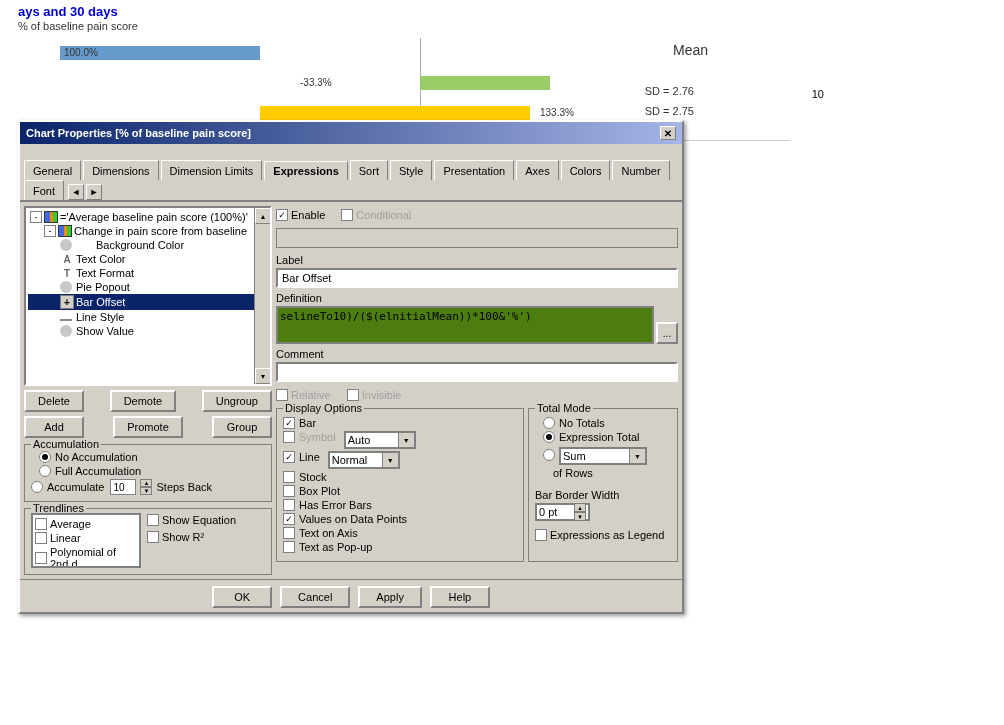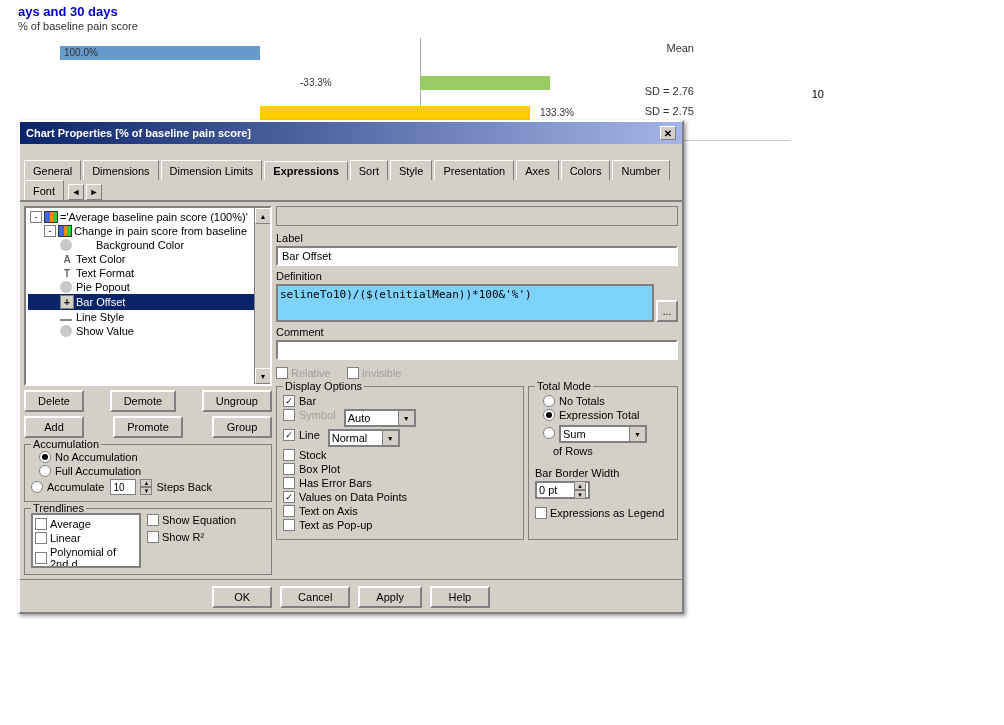--- a/index.html
+++ b/index.html
@@ -518,21 +518,21 @@
       <div style="position:absolute;left:230px;top:0;height:14px;width:130px;background:#99cc66;transform:scaleX(-1);transform-origin:right center;"></div>
       <span style="position:absolute;left:240px;top:1px;font-size:10px;color:#333;">-33.3%</span>
     </div>
 
     <div style="position:absolute;top:68px;left:0;display:flex;align-items:center;">
       <div style="position:absolute;left:200px;top:0;height:14px;width:270px;background:#ffcc00;"></div>
       <span style="position:absolute;left:480px;top:1px;font-size:10px;color:#333;">133.3%</span>
     </div>
   </div>
 
-  <span style="position:absolute;top:42px;right:310px;font-size:11px;color:#333;">Mean</span>
+  <span style="position:absolute;top:42px;right:296px;font-size:14px;color:#333;">Mean</span>
   <span style="position:absolute;top:85px;right:310px;font-size:11px;color:#333;">SD = 2.76</span>
   <span style="position:absolute;top:105px;right:310px;font-size:11px;color:#333;">SD = 2.75</span>
 
   <span style="position:absolute;top:88px;right:180px;font-size:11px;">10</span>
 </div>
 
 <div class="dialog">
 
   <div class="dialog-titlebar">
     <span class="dialog-title">Chart Properties [% of baseline pain score]</span>
@@ -699,32 +699,42 @@
               <div class="checkbox"></div>
               <span>Show R²</span>
             </div>
           </div>
         </div>
       </div>
     </div>
 
     <div class="right-panel">
 
+      <div class="enable-row">
+        <div class="checkbox-item">
+          <div class="checkbox checked"></div>
+          <span>Enable</span>
+        </div>
+        <div class="checkbox-item disabled">
+          <div class="checkbox"></div>
+          <span style="color:#a0a0a0;">Conditional</span>
+        </div>
+      </div>
 
       <div style="height:20px;background:#d4d0c8;border:1px solid #808080;margin-bottom:2px;"></div>
 
       <div class="label-field">
         <span class="field-label">Label</span>
         <input type="text" class="text-input" value="Bar Offset" style="">
       </div>
 
       <div class="label-field">
         <span class="field-label">Definition</span>
         <div class="def-row">
-          <textarea class="def-textarea" style="flex: 1 1 0%; font-size: 11px; font-family: monospace; border: 2px solid rgb(128, 128, 128); background: #7dd3fc; height: 38px; padding: 2px; resize: none;">selineTo10)/($(elnitialMean))*100&amp;'%')</textarea>
+          <textarea class="def-textarea" style="flex: 1 1 0%; font-size: 11px; font-family: monospace; border: 2px solid rgb(128, 128, 128); background: #4d7c0f; height: 38px; padding: 2px; resize: none;">selineTo10)/($(elnitialMean))*100&amp;'%')</textarea>
           <button class="ellipsis-btn">...</button>
         </div>
       </div>
 
       <div class="label-field">
         <span class="field-label">Comment</span>
         <input type="text" class="text-input" style="">
       </div>
 
       <div class="relative-invisible-row">

